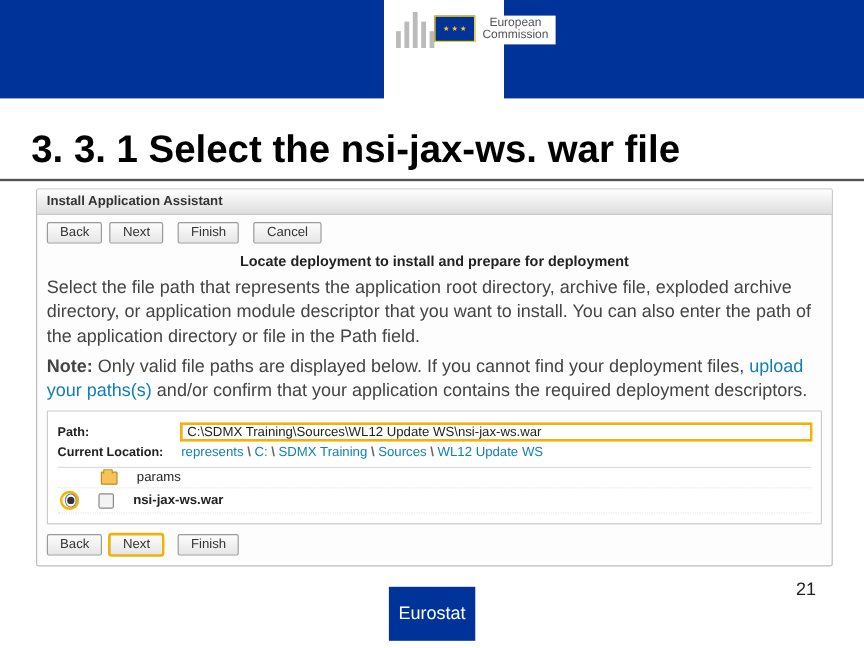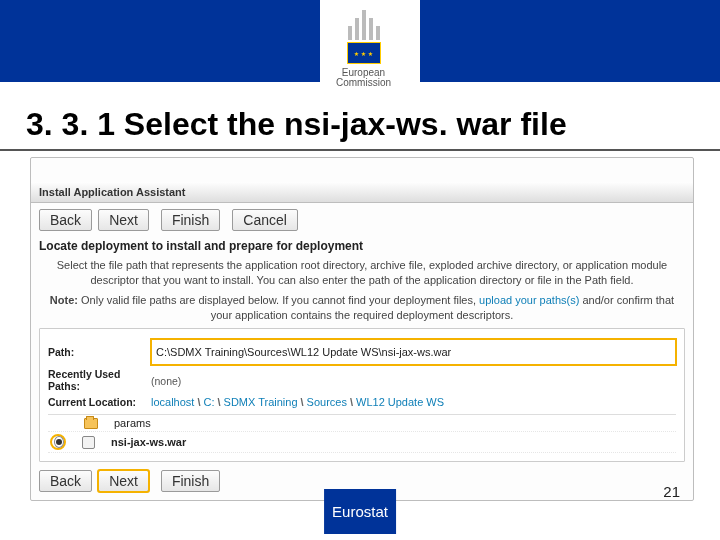--- a/index.html
+++ b/index.html
@@ -15,21 +15,21 @@
 
   
   .header-band {
     position: relative;
     height: 82px;
     background: #003399;
   }
   .logo-block {
     position: absolute;
     left: 330px; top: 6px;
-    display: flex; flex-direction: column; align-items: center;
+    display: flex; flex-direction: row; align-items: center;
   }
   .logo-building {
     display: flex; align-items: flex-end; gap: 3px;
     height: 34px; margin-bottom: 2px;
   }
   .logo-building .col { width: 4px; background: #bbb; }
   .logo-flag {
     width: 34px; height: 22px; background: #003399;
     border: 1px solid #ffcc00; position: relative;
   }
@@ -70,48 +70,47 @@
     font-size: 11px;
     color: #333;
     background: #fdfdfd;
   }
   .panel-title {
     background: linear-gradient(#fefefe, #dedede);
     border-bottom: 1px solid #bdbdbd;
     padding: 4px 8px;
     font-weight: bold;
     color: #333;
-    margin-top: 24px;
   }
   .panel-body { padding: 6px 8px 8px 8px; }
   .btn-row { display: flex; gap: 6px; margin-bottom: 8px; }
   .wl-btn {
     background: linear-gradient(#fcfcfc, #e6e6e6);
     border: 1px solid #9a9a9a;
     border-radius: 2px;
     padding: 2px 10px;
-    font-size: 14px;
+    font-size: 11px;
     color: #333;
     cursor: pointer;
   }
-  .section-h { font-weight: bold; font-size: 12px; margin: 3px 0 5px 0; color: #222; }
-  .para { font-size: 11px; color: #444; line-height: 1.35; margin: 0 0 5px 0; text-align: center;}
+  .section-h { font-weight: bold; font-size: 12px; margin: 3px 0 5px 0; color: #222; text-align: center; }
+  .para { font-size: 15px; color: #444; line-height: 1.35; margin: 0 0 5px 0;}
   .note-strong { font-weight: bold; }
   .link { color: #0f7fb7; }
 
   
   .form-block {
     border: 1px solid #ccc; border-radius: 1px;
     padding: 6px 8px 8px 8px; margin-top: 6px;
     background: #fff;
   }
   .form-row { display: flex; align-items: center; gap: 8px; margin: 4px 0; font-size: 10.5px;}
   .form-label { width: 95px; font-weight: bold; color: #222; }
   .path-input {
-    flex: 1; height: 26px; border: 1px solid #999; padding: 1px 4px;
+    flex: 1; height: 14px; border: 1px solid #999; padding: 1px 4px;
     font-size: 11px; background: #fff; color: #222;
   }
   .highlight-box {
     outline: 2px solid #f5b200; outline-offset: -1px;
   }
   .muted { color: #555; }
 
   
   .crumb { font-size: 11px; }
   .crumb .sep { color: #666; padding: 0 3px; font-weight: bold;}
@@ -201,27 +200,23 @@
     <p class="para">
       <span class="note-strong">Note:</span><span> Only valid file paths are displayed below. If you cannot find your deployment files, </span><span class="link">upload your paths(s)</span><span> and/or confirm that your application contains the required deployment descriptors.</span>
     </p>
 
     <div class="form-block">
       <div class="form-row">
         <div class="form-label">Path:</div>
         <input class="path-input highlight-box" value="C:\SDMX Training\Sources\WL12 Update WS\nsi-jax-ws.war" style="">
       </div>
       <div class="form-row">
-        <div class="form-label" style="line-height:1.1">Recently Used Paths:</div>
-        <div class="muted">(none)</div>
-      </div>
-      <div class="form-row">
         <div class="form-label">Current Location:</div>
         <div class="crumb">
-          <span class="seg">localhost</span><span class="sep">\</span><span class="seg">C:</span><span class="sep">\</span><span class="seg">SDMX Training</span><span class="sep">\</span><span class="seg">Sources</span><span class="sep">\</span><span class="seg">WL12 Update WS</span>
+          <span class="seg">represents</span><span class="sep">\</span><span class="seg">C:</span><span class="sep">\</span><span class="seg">SDMX Training</span><span class="sep">\</span><span class="seg">Sources</span><span class="sep">\</span><span class="seg">WL12 Update WS</span>
         </div>
       </div>
 
       <div class="file-list">
         <div class="file-row">
           <span style="width:18px"></span>
           <span class="icon-folder"></span>
           <span>params</span>
         </div>
         <div class="file-row sel">

